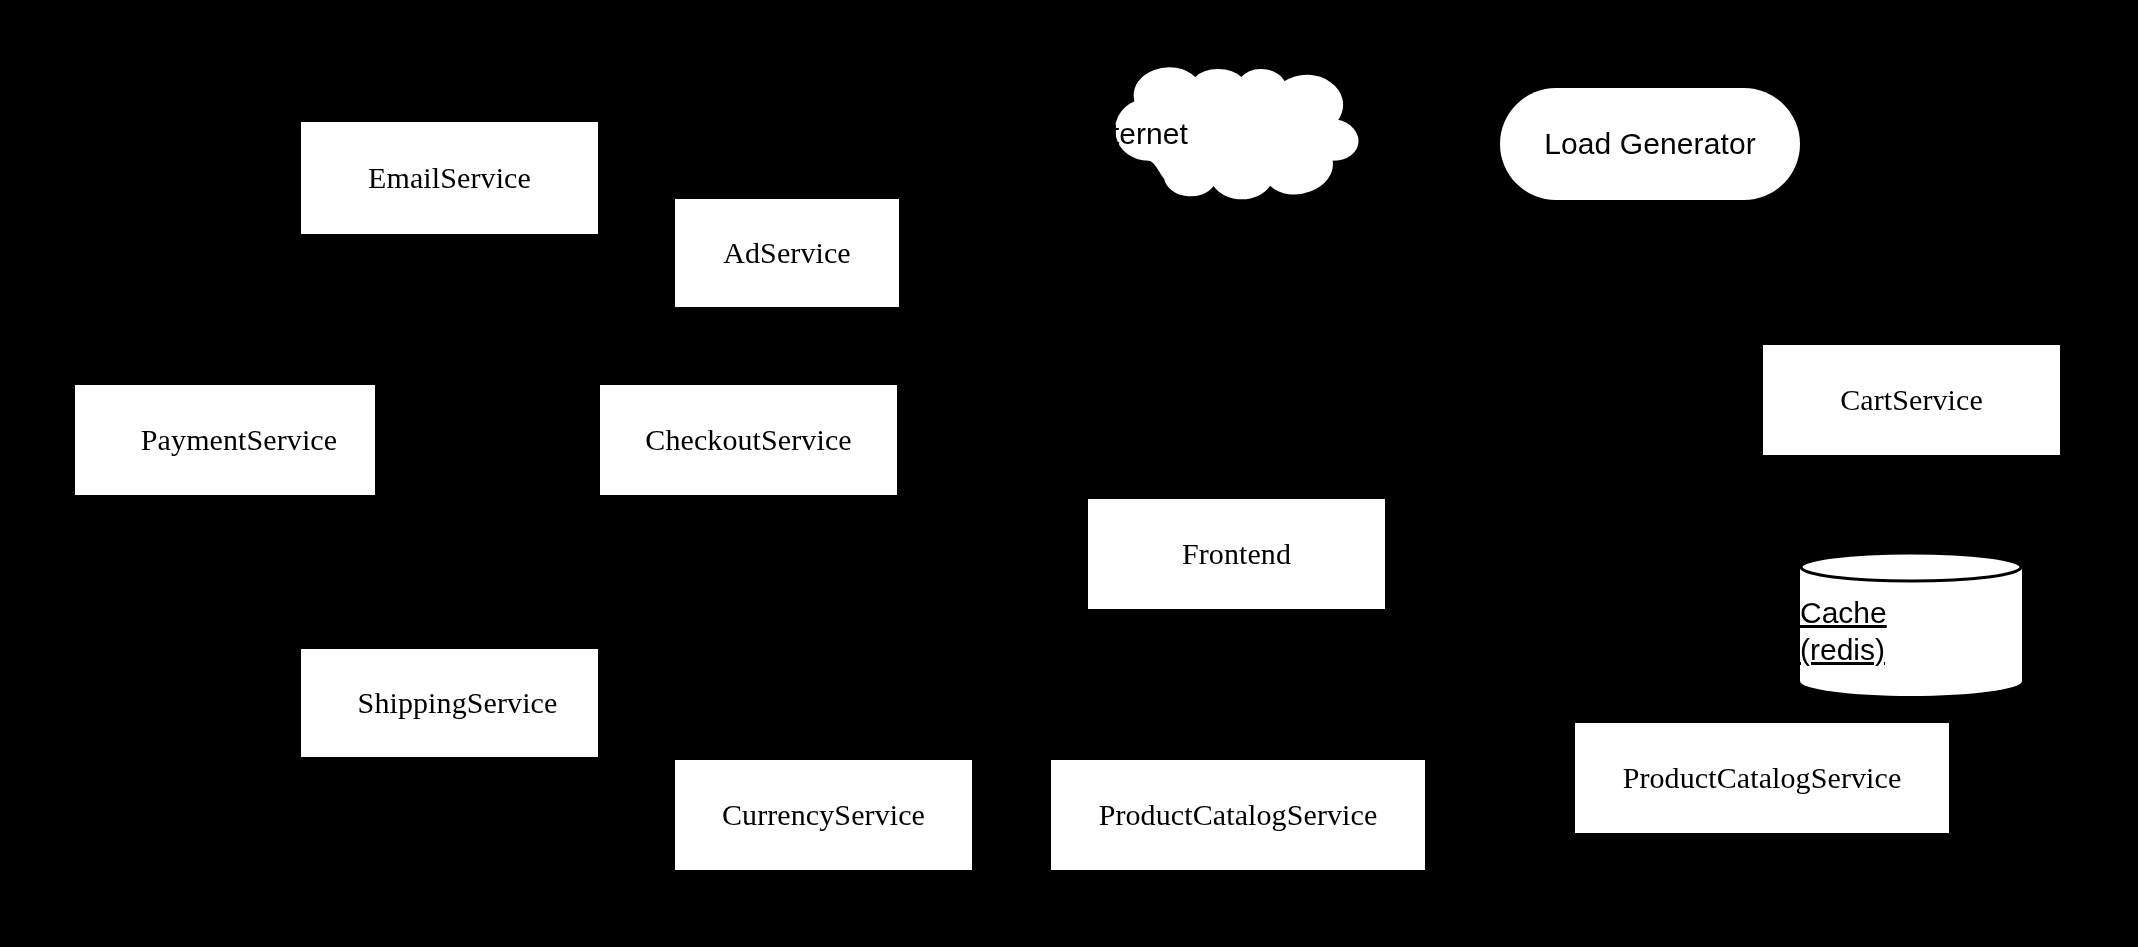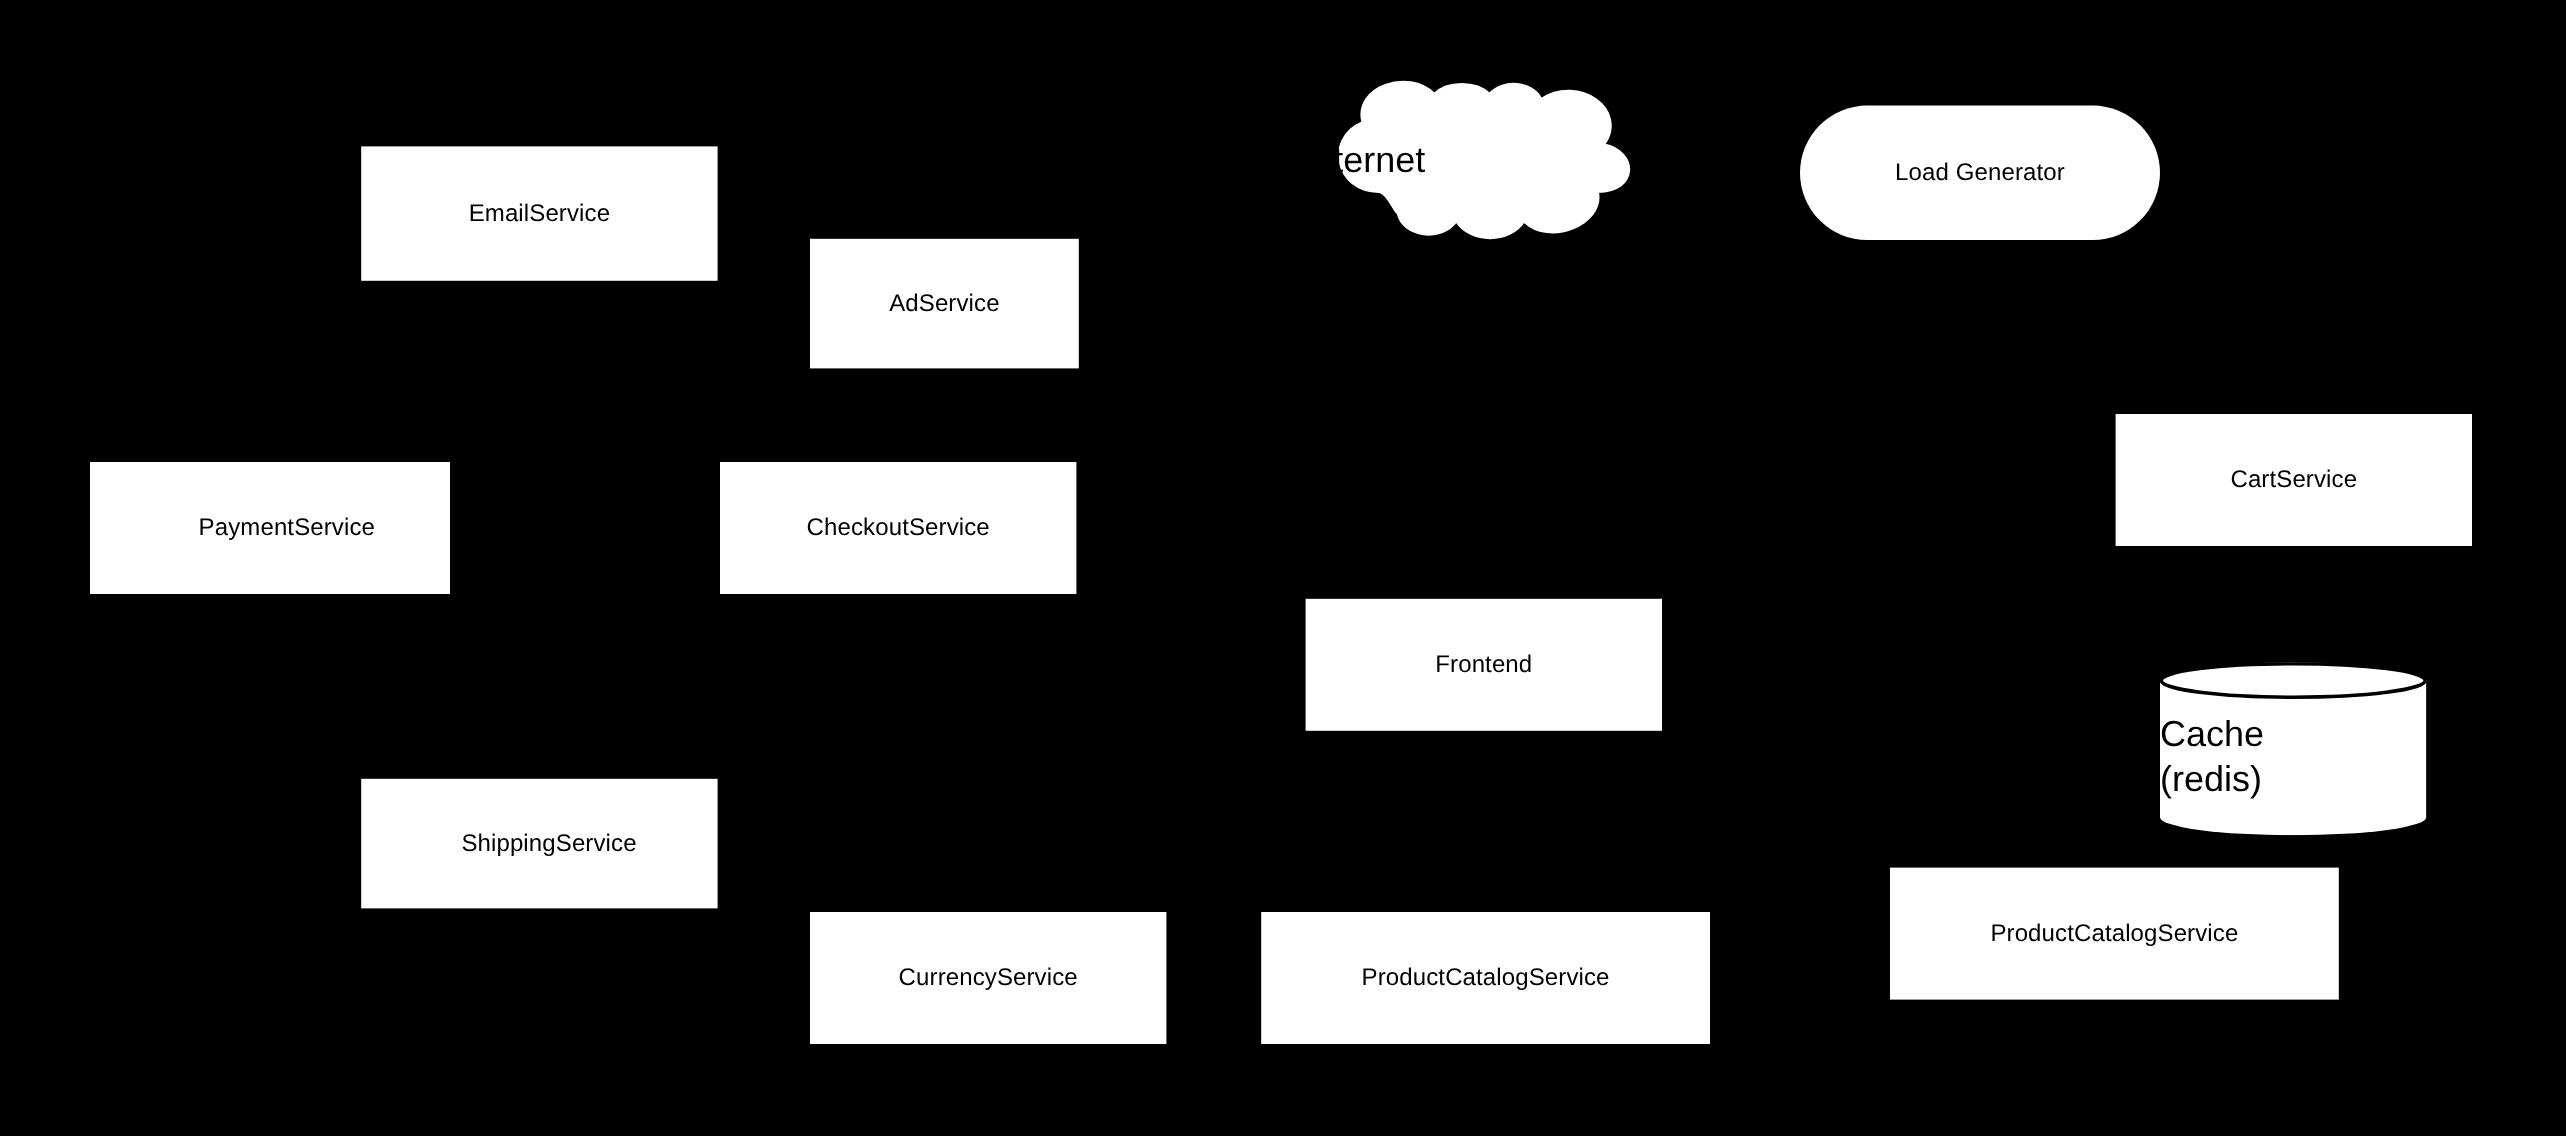--- a/index.html
+++ b/index.html
@@ -16,28 +16,29 @@
     font-family: "Liberation Sans", sans-serif;
   }
   .node {
     position: absolute;
     box-sizing: border-box;
     display: flex;
     align-items: center;
     justify-content: center;
     text-align: center;
     color: #000000;
-    font-size: 20px;
+    font-size: 30px;
     line-height: 1.22;
     font-weight: 400;
     letter-spacing: 0.1px;
     white-space: pre-line;
   }
   .rect {
     background: #ffffff;
+    font-family: Liberation Serif, serif;
   }
   .rounded {
     background: #ffffff;
     border-radius: 56px;
   }
   .cloud-wrap, .cyl-wrap {
     position: absolute;
   }
   .cloud-wrap svg, .cyl-wrap svg {
     position: absolute;
@@ -73,20 +74,20 @@
     <div class="node rounded" style="left: 1500px; top: 88px; width: 300px; height: 112px;">Load Generator</div>
     <div class="node rect" style="left: 75px; top: 385px; width: 300px; height: 110px; padding-left: 28px;">PaymentService</div>
     <div class="node rect" style="left: 1763px; top: 345px; width: 297px; height: 110px;">CartService</div>
     <div class="node rect" style="left: 600px; top: 385px; width: 297px; height: 110px;">CheckoutService</div>
     <div class="node rect" style="left: 1088px; top: 499px; width: 297px; height: 110px;">Frontend</div>
     <div class="cyl-wrap" style="left: 1800px; top: 552px; width: 222px; height: 144px;">
       <svg viewBox="0 0 222 144" preserveAspectRatio="none">
         <path d="M 0 15 L 0 129 A 111 15 0 0 0 222 129 L 222 15 A 111 15 0 0 0 0 15 Z" fill="#ffffff"></path>
         <ellipse cx="111" cy="15" rx="110" ry="14" fill="#ffffff" stroke="#000000" stroke-width="3"></ellipse>
       </svg>
-      <div class="shape-label" style="top: 43px;">Cache
+      <div class="shape-label" style="top: 43px; text-decoration: underline;">Cache
 (redis)</div>
     </div>
     <div class="node rect" style="left: 301px; top: 649px; width: 297px; height: 108px; padding-left: 16px;">ShippingService</div>
     <div class="node rect" style="left: 1575px; top: 723px; width: 374px; height: 110px;">ProductCatalogService</div>
     <div class="node rect" style="left: 675px; top: 760px; width: 297px; height: 110px;">CurrencyService</div>
     <div class="node rect" style="left: 1051px; top: 760px; width: 374px; height: 110px;">ProductCatalogService</div>
   </div>
 
 </body></html>

